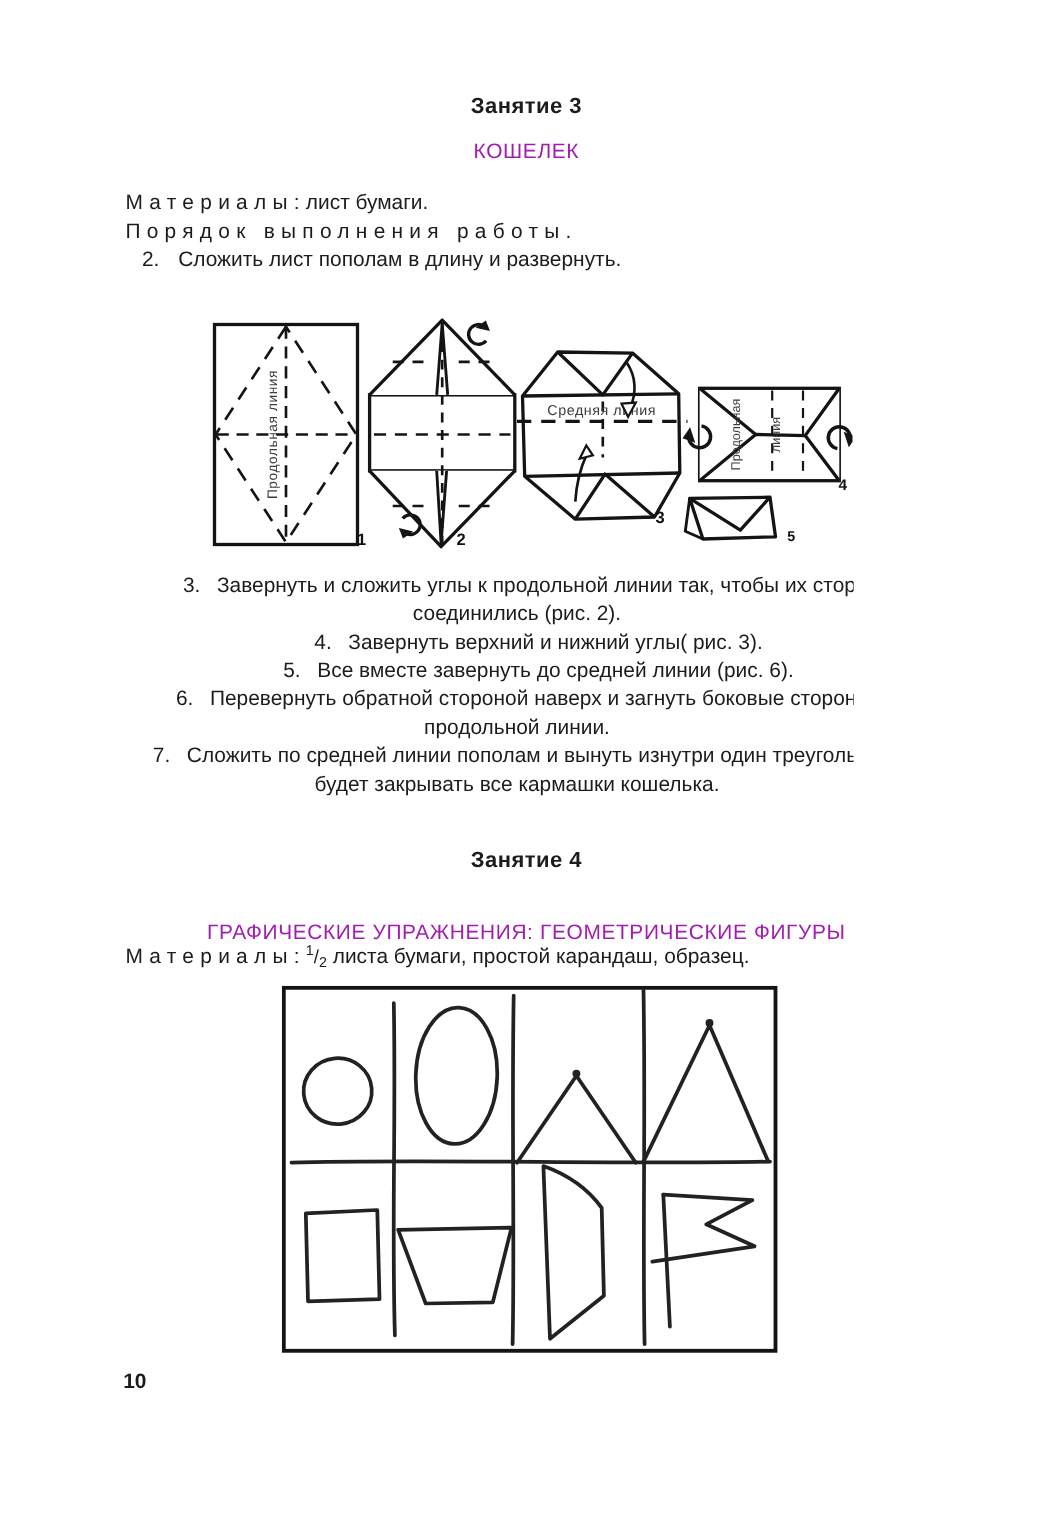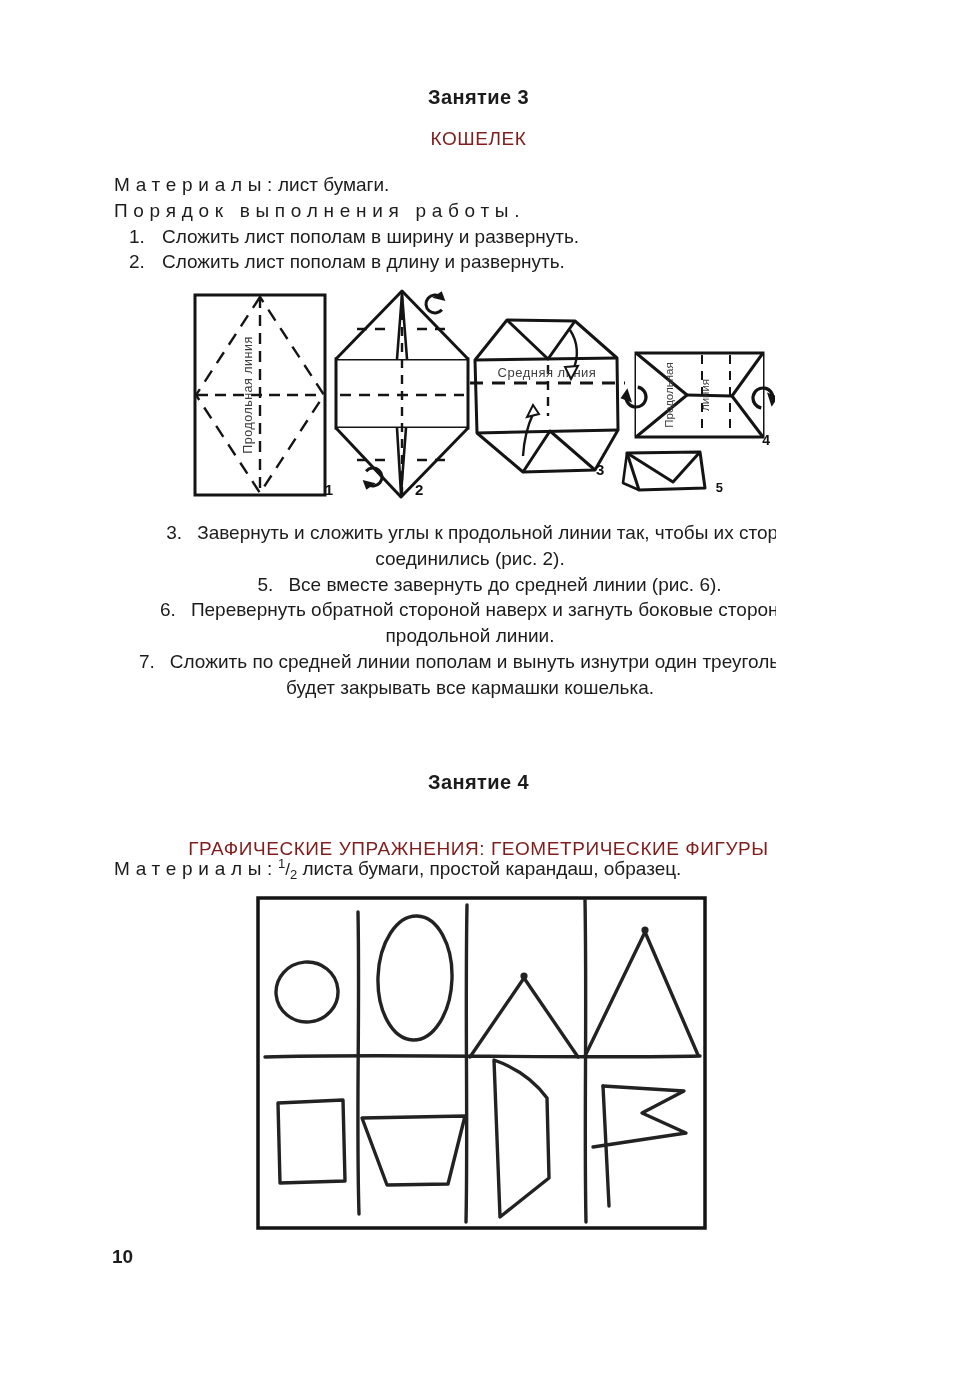--- a/index.html
+++ b/index.html
@@ -11,21 +11,21 @@
     color:#1c1c1c;
     overflow:hidden;
   }
   .abs{position:absolute;}
   .title{
     left:0;width:957px;text-align:center;
     font-size:20px;font-weight:bold;letter-spacing:.02em;
   }
   .subtitle{
     left:0;width:957px;text-align:center;
-    font-size:19px;font-weight:normal;letter-spacing:.03em;color:#7f1d1d;
+    font-size:19px;font-weight:normal;letter-spacing:.03em;color:#a21caf;
   }
   .text-block{
     left:92px;width:756px;
     font-size:19px;line-height:25.8px;
   }
   .line{margin:0;}
   .indent-materials{text-indent:22px;}
   .step{margin:0;text-indent:37px;}
   .step .num{display:inline-block;text-indent:0;min-width:20px;margin-right:13px;}
   .spaced{letter-spacing:.30em;}
@@ -45,21 +45,20 @@
 <body>
 
 <div class="page">
 
   <div class="abs title" style="top:86px;">Занятие 3</div>
   <div class="abs subtitle" style="top:128px;">КОШЕЛЕК</div>
 
   <div class="abs text-block" style="top:172px;">
     <p class="line indent-materials"><span class="spaced">Материалы:</span><span>лист бумаги.</span></p>
     <p class="line indent-materials spaced">Порядок выполнения работы.</p>
-    <p class="step"><span class="num">1.</span><span>Сложить лист пополам в ширину и развернуть.</span></p>
     <p class="step"><span class="num">2.</span><span>Сложить лист пополам в длину и развернуть.</span></p>
   </div>
 
   <svg class="fig" style="left:192px;top:288px;" width="142" height="215" viewBox="0 0 142 215">
     <rect x="3" y="7" width="130" height="200" fill="#fff" stroke="#141414" stroke-width="3"></rect>
     <path d="M68,9 V205" fill="none" stroke="#141414" stroke-width="2.4" stroke-dasharray="11 7"></path>
     <path d="M5,107 H131" fill="none" stroke="#141414" stroke-width="2.4" stroke-dasharray="11 7"></path>
     <path d="M68,9 L4,107 L68,205 L132,107 Z" fill="none" stroke="#141414" stroke-width="2.4" stroke-dasharray="13 9"></path>
     <text transform="rotate(-90 56 107)" x="56" y="111" text-anchor="middle" font-size="12.5" letter-spacing="0.5" class="fig-label">Продольная линия</text>
     <text x="141" y="207" text-anchor="end" font-size="15" class="fig-num">1</text>
@@ -124,20 +123,21 @@
 
   <svg class="fig" style="left:611px;top:441px;" width="114" height="60" viewBox="0 0 114 60">
     <path d="M16,12 L12,42 L28,49" fill="#fff" stroke="#141414" stroke-width="2.6" stroke-linejoin="round"></path>
     <path d="M16,12 L89,11 L94,47 L28,49 Z" fill="#fff" stroke="#141414" stroke-width="3" stroke-linejoin="round"></path>
     <path d="M16,12 L62,41 L89,11" fill="none" stroke="#141414" stroke-width="3" stroke-linejoin="round"></path>
     <text x="112" y="51" text-anchor="end" font-size="13" class="fig-num">5</text>
   </svg>
 
   <div class="abs text-block" style="top:520px;text-align:center;">
     <p class="step"><span class="num">3.</span><span>Завернуть и сложить углы к продольной линии так, чтобы их стороны соединились (рис. 2).</span></p>
+    <p class="step"><span class="num">4.</span><span>Завернуть верхний и нижний углы( рис. 3).</span></p>
     <p class="step"><span class="num">5.</span><span>Все вместе завернуть до средней линии (рис. 6).</span></p>
     <p class="step"><span class="num">6.</span><span>Перевернуть обратной стороной наверх и загнуть боковые стороны до продольной линии.</span></p>
     <p class="step"><span class="num">7.</span><span>Сложить по средней линии пополам и вынуть изнутри один треугольник, он будет закрывать все кармашки кошелька.</span></p>
   </div>
 
   <div class="abs title" style="top:771px;">Занятие 4</div>
   <div class="abs subtitle" style="top:838px;">ГРАФИЧЕСКИЕ УПРАЖНЕНИЯ: ГЕОМЕТРИЧЕСКИЕ ФИГУРЫ</div>
 
   <div class="abs text-block" style="top:851px;">
     <p class="line indent-materials"><span class="spaced">Материалы:</span><span class="frac"><span class="fnum">1</span><span class="fslash">/</span><span class="fden">2</span></span> <span>листа бумаги, простой карандаш, образец.</span></p>

